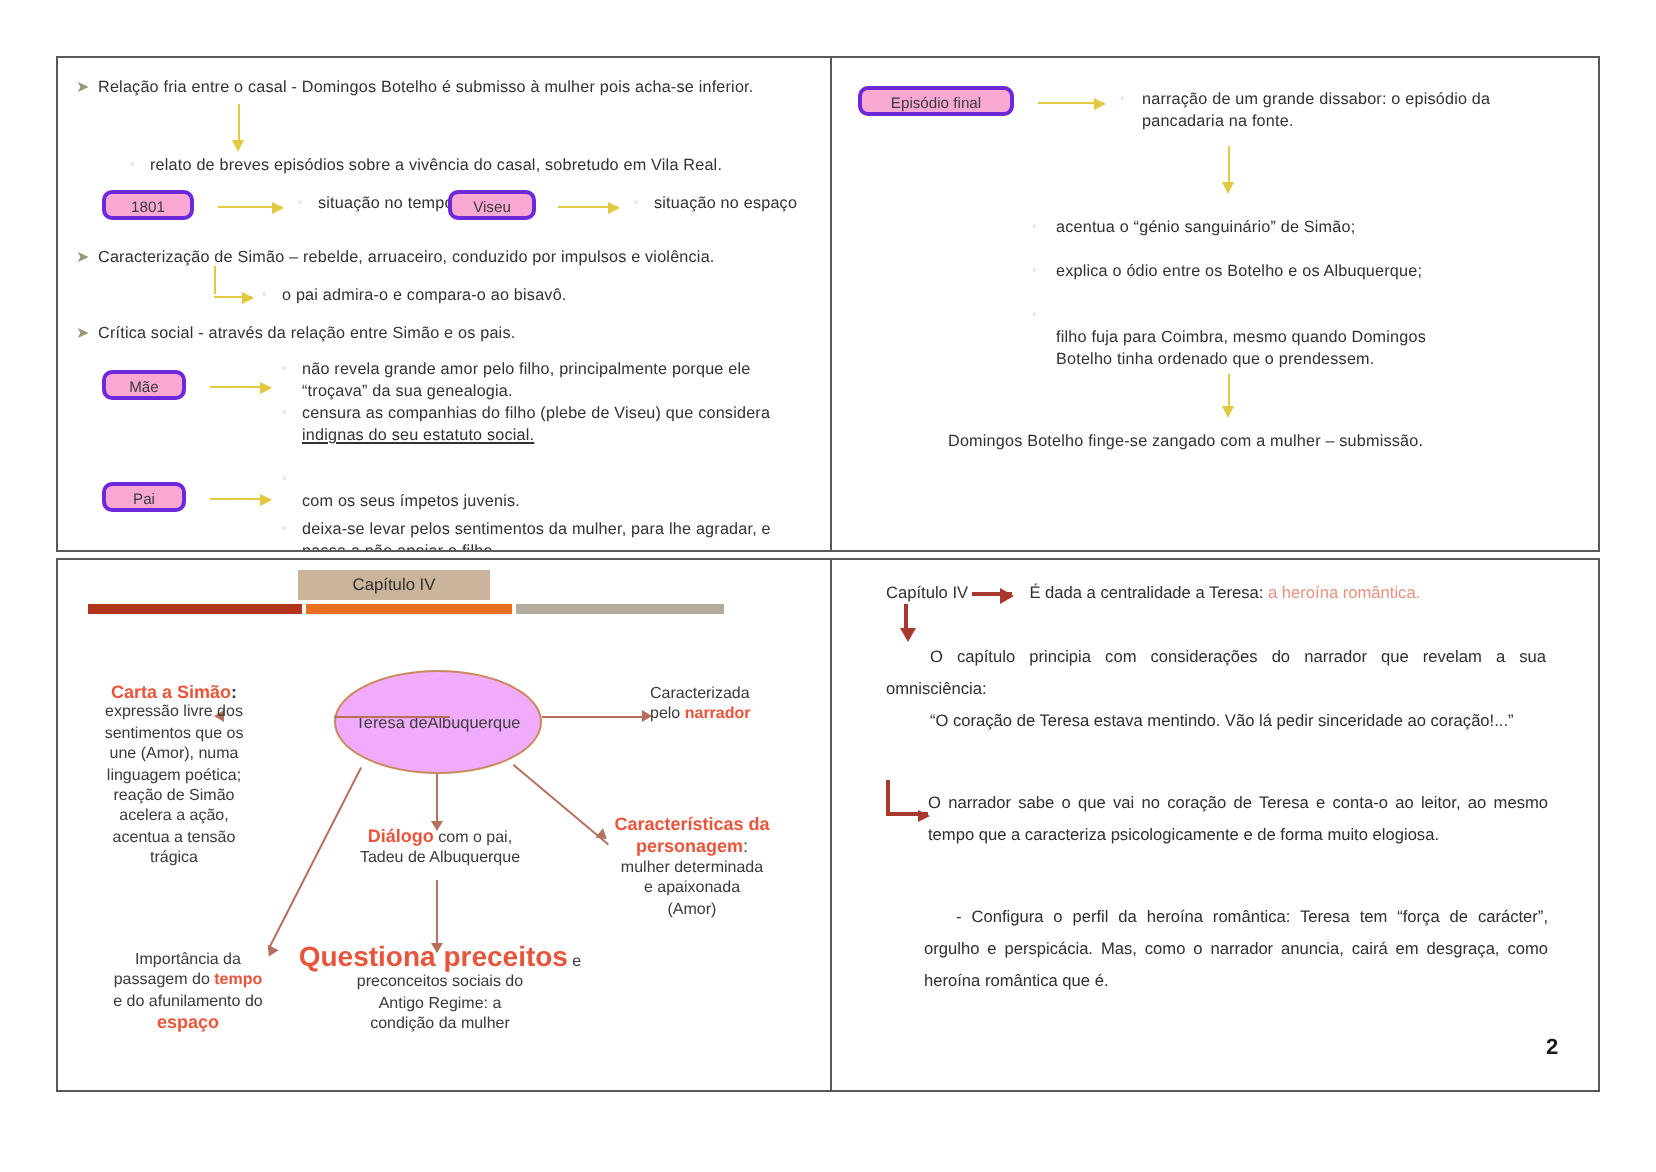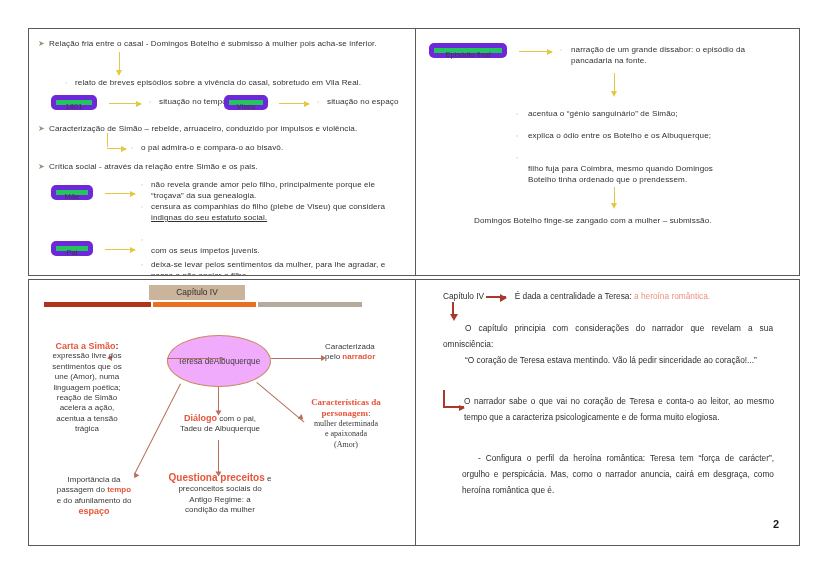--- a/index.html
+++ b/index.html
@@ -55,22 +55,22 @@
   .bul-circ {
     position: absolute;
     font-size: 6.4px;
     color: #b9b9b9;
     line-height: 11px;
   }
 
   
   .chip {
     position: absolute;
-    background: #22c55e;
-    border: 5px solid #6d28d9;
+    background: #f9a8d4;
+    border: 2px solid #6d28d9;
     border-radius: 5px;
     font-size: 7.6px;
     color: #3b3b3b;
     text-align: center;
     line-height: 13px;
     height: 15px;
     box-sizing: border-box;
   }
 
   
@@ -342,30 +342,30 @@
     <div class="mmtext" style="left:296px; top:62px; width:84px; text-align:left;">
       <div>Caracterizada</div>
       <div>pelo <span class="hl">narrador</span></div>
     </div>
 
     <div class="mmtext" style="left:124px; top:133px; width:134px;">
       <div><span class="hl" style="font-size:9px;">Diálogo</span> com o pai,</div>
       <div>Tadeu de Albuquerque</div>
     </div>
 
-    <div class="mmtext" style="left:260px; top:117px; width:114px;font-family:Liberation Serif, serif;">
+    <div class="mmtext" style="left:260px; top:127px; width:114px;">
       <div class="hl" style="font-size:9px; line-height:11px;">Características da</div>
       <div style="font-size:9px; line-height:11px;"><span class="hl">personagem</span><span style="color:#3a3a3a;">:</span></div>
       <div>mulher determinada</div>
       <div>e apaixonada</div>
       <div>(Amor)</div>
     </div>
 
     <div class="mmtext" style="left:118px; top:193px; width:146px;">
-      <div><span class="hl" style="font-size:10px;">Questiona preceitos</span> e</div>
+      <div><span class="hl" style="font-size:14px;">Questiona preceitos</span> e</div>
       <div>preconceitos sociais do</div>
       <div>Antigo Regime: a</div>
       <div>condição da mulher</div>
     </div>
 
     <div class="mmtext" style="left:12px; top:195px; width:106px;">
       <div>Importância da</div>
       <div>passagem do <span class="hl">tempo</span></div>
       <div>e do afunilamento do</div>
       <div><span class="hl" style="font-size:9px;">espaço</span></div>

